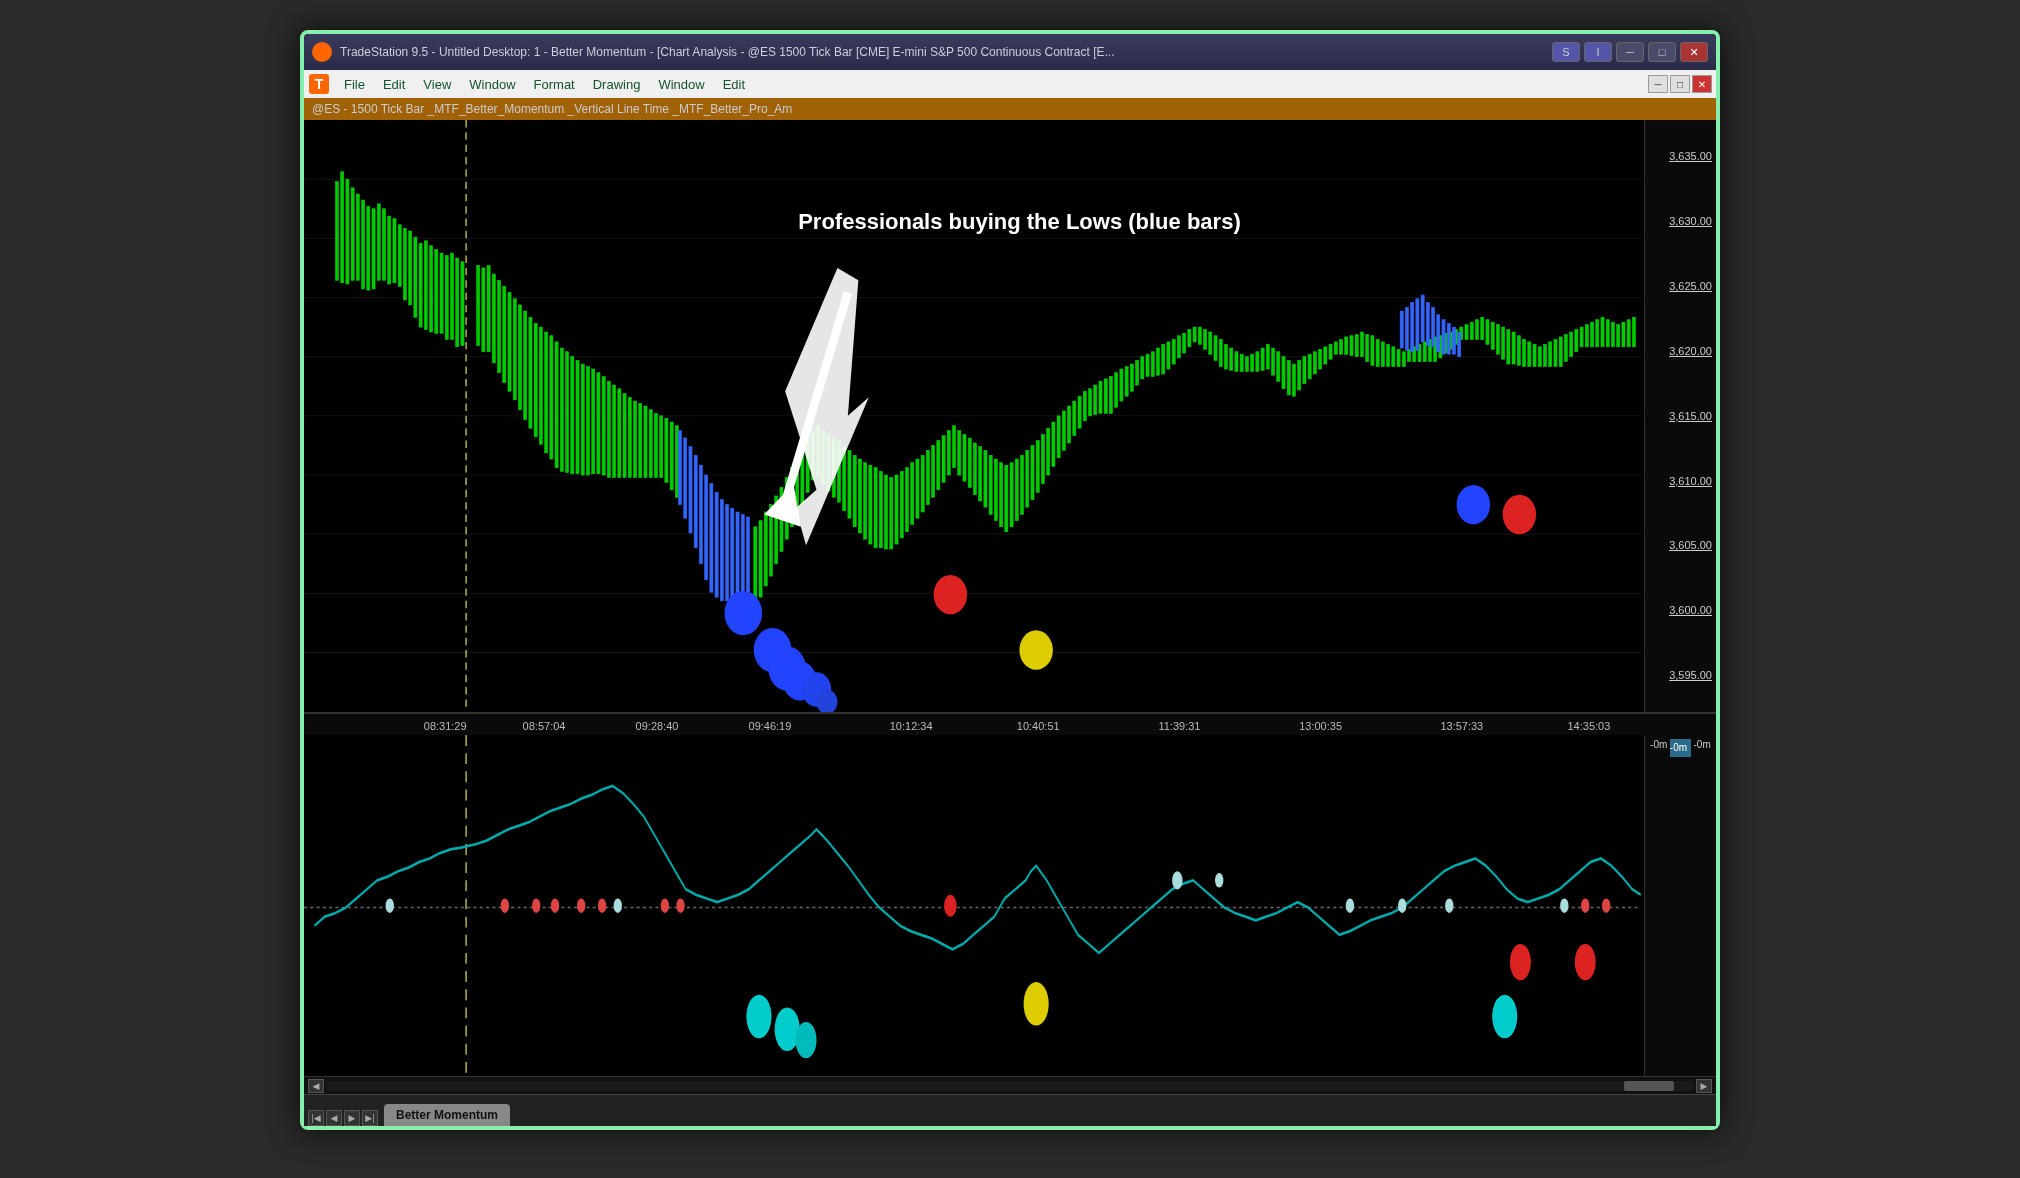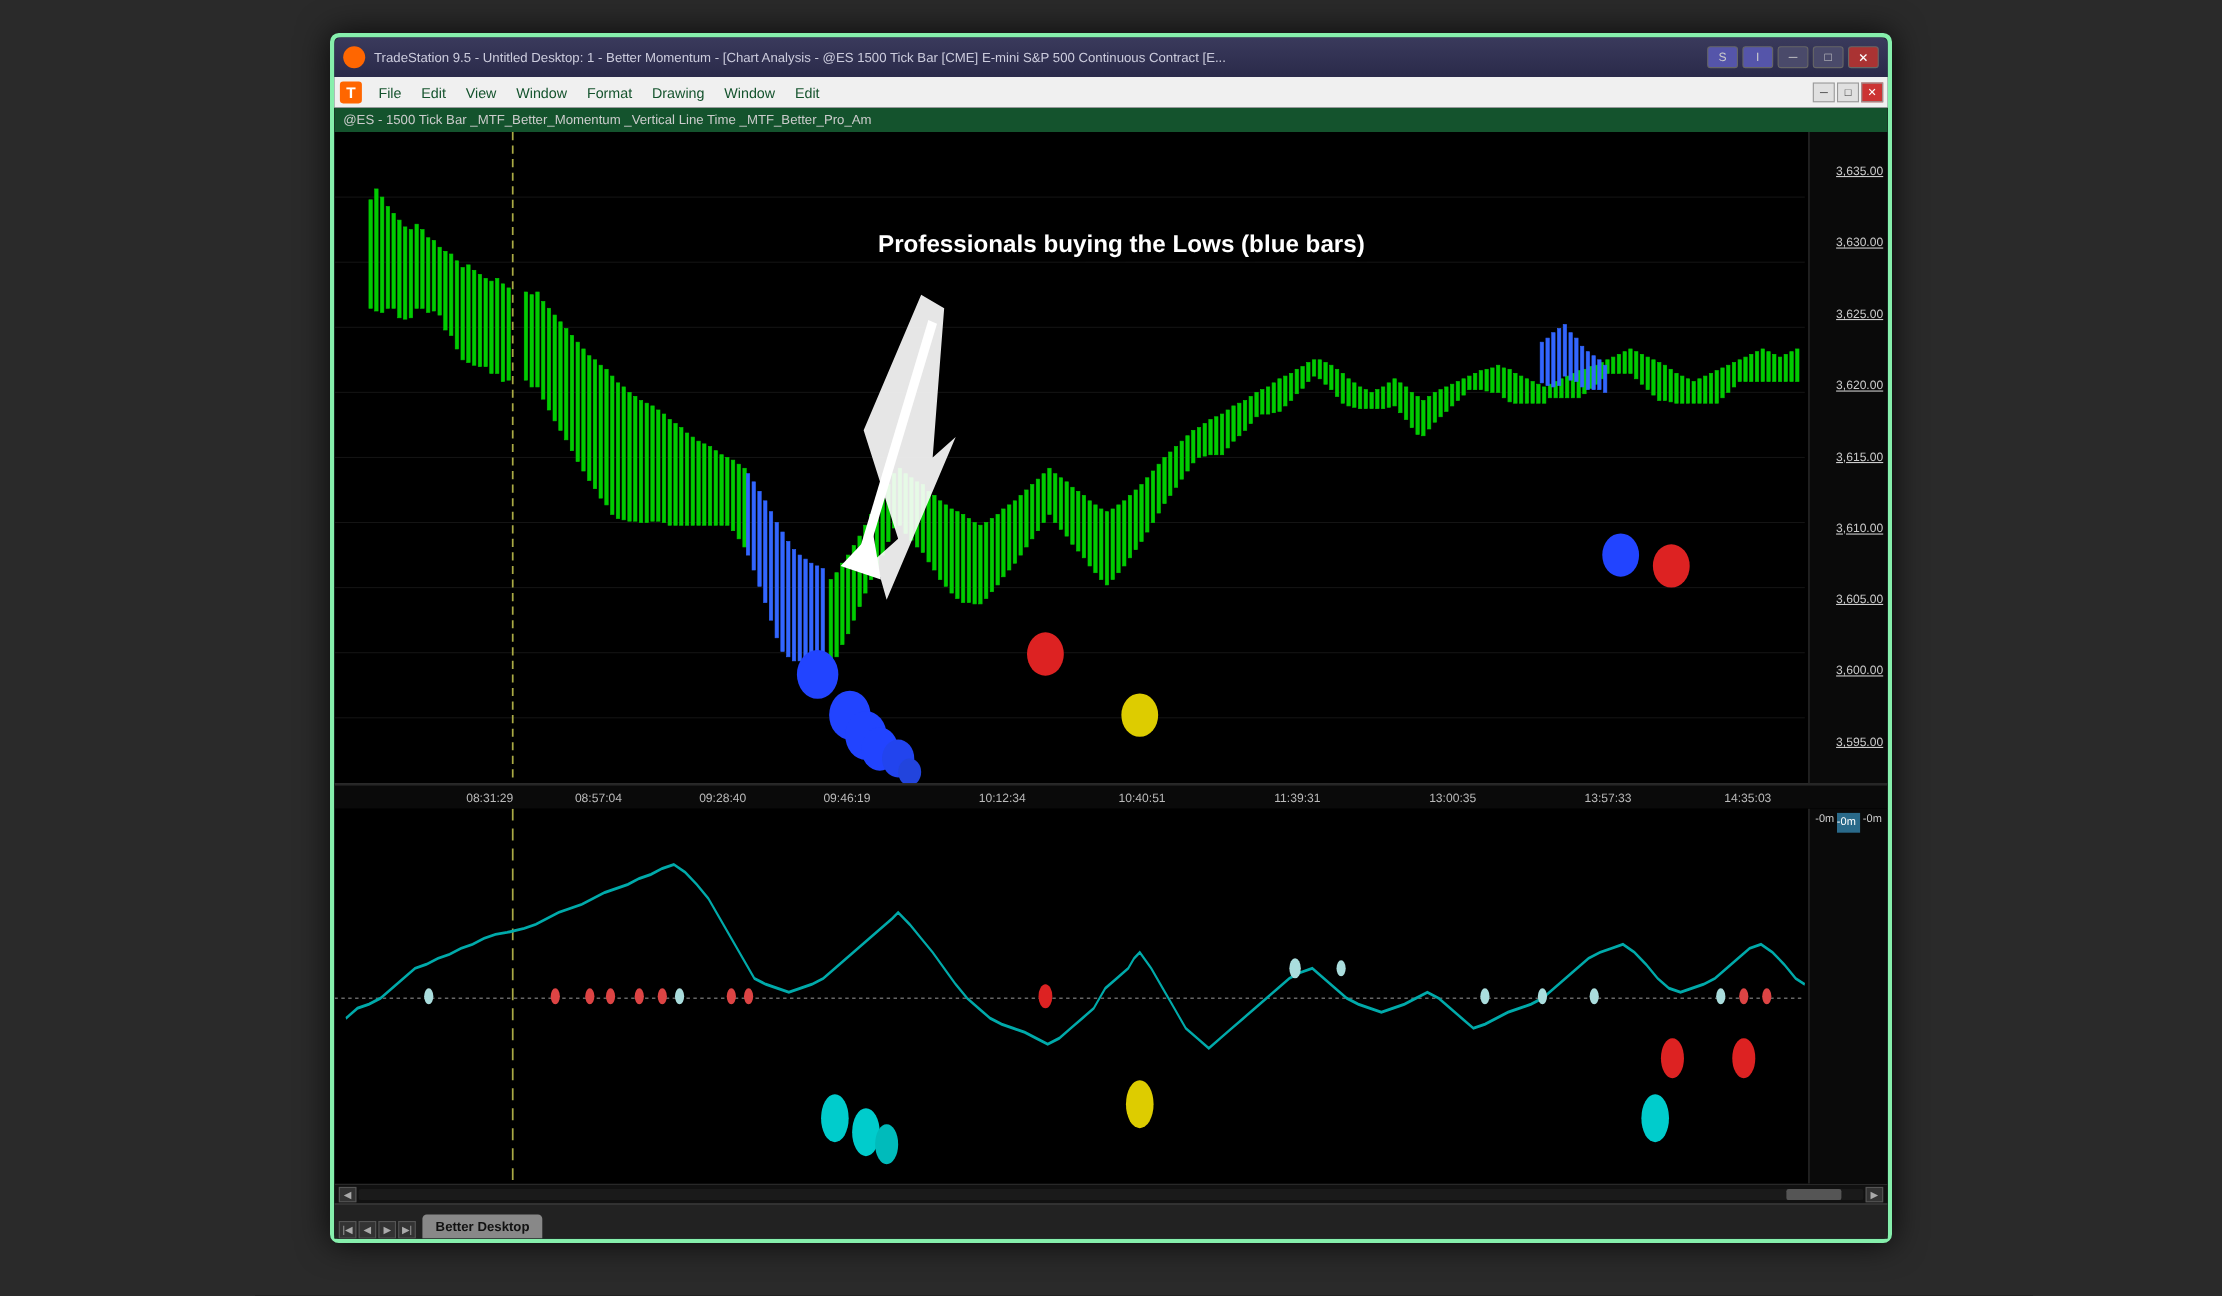--- a/index.html
+++ b/index.html
@@ -117,21 +117,21 @@
       display: flex;
       flex-direction: column;
       position: relative;
       overflow: hidden;
     }
 
     .chart-subtitle {
       color: #cccccc;
       font-size: 12px;
       padding: 4px 8px;
-      background: #14532d;
+      background: #a16207;
       flex-shrink: 0;
     }
 
     
     .price-scale {
       width: 72px;
       background: #0a0a0a;
       border-left: 1px solid #333;
       display: flex;
       flex-direction: column;
@@ -732,17 +732,17 @@
       <div class="scroll-arrow">▶</div>
     </div>
 
     <div class="tab-bar">
       <div class="nav-buttons">
         <div class="nav-btn">|◀</div>
         <div class="nav-btn">◀</div>
         <div class="nav-btn">▶</div>
         <div class="nav-btn">▶|</div>
       </div>
-      <div class="chart-tab">Better Desktop</div>
+      <div class="chart-tab">Better Momentum</div>
     </div>
   </div>
 
 </div>
 
 </body></html>

